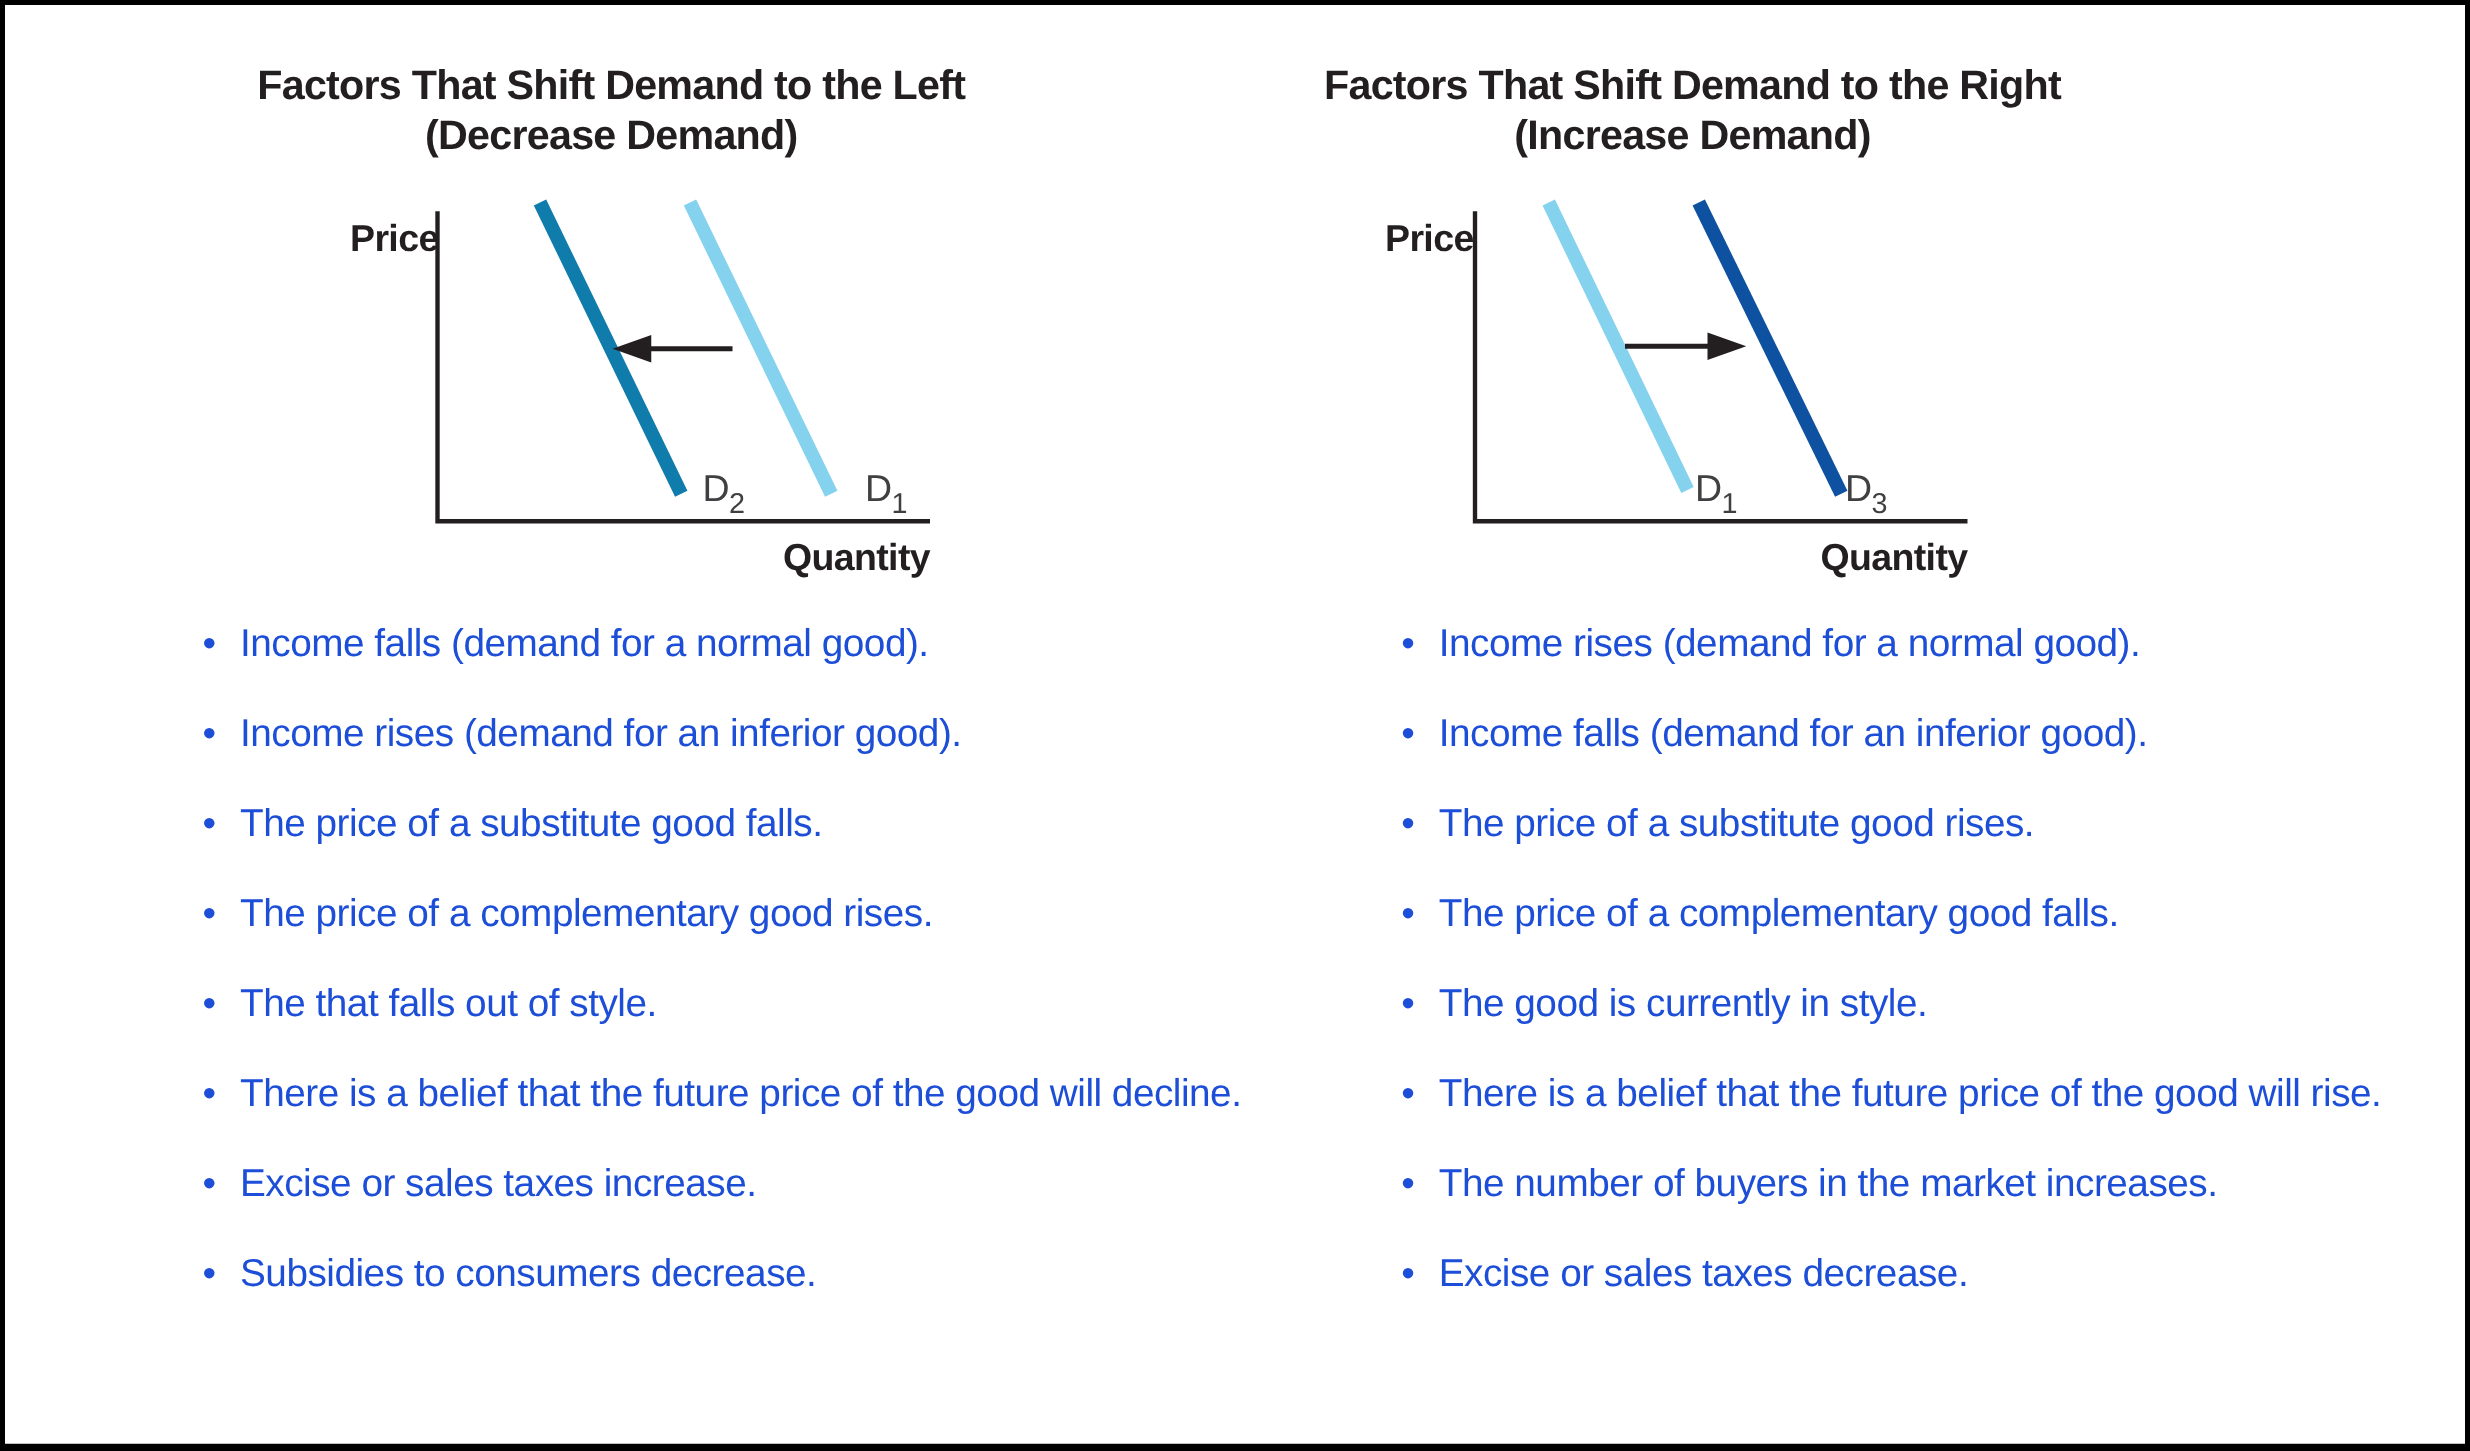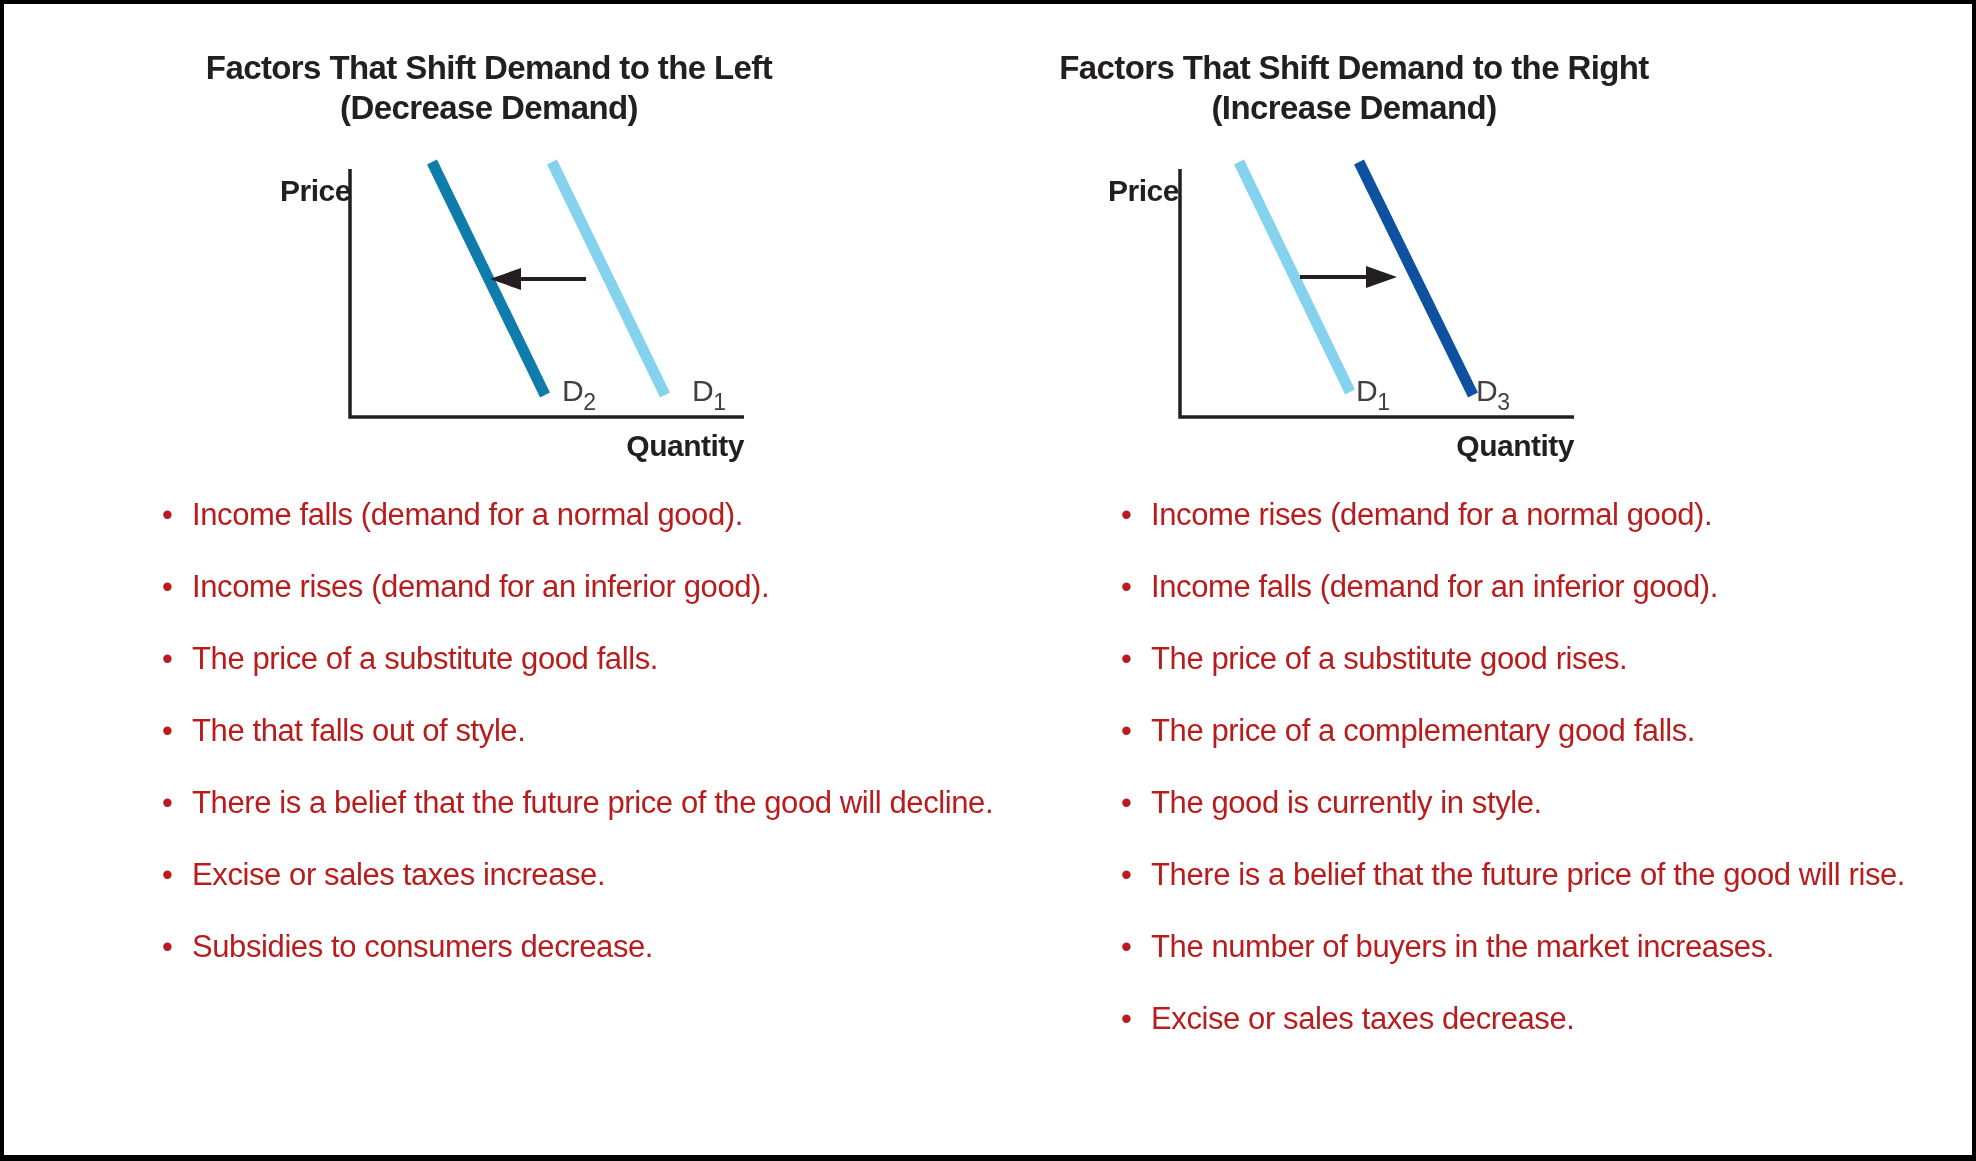--- a/index.html
+++ b/index.html
@@ -43,21 +43,21 @@
   }
   .factors-list.left  { left: 158px;  width: 850px; }
   .factors-list.right { left: 1117px; width: 870px; }
   .factors-list li {
     position: relative;
     padding-left: 30px;
     font-size: 31px;
     line-height: 37px;
     margin-bottom: 35px;
     letter-spacing: -0.4px;
-    color: #b91c1c;
+    color: #1d4ed8;
   }
   .factors-list li::before {
     content: "\2022";
     position: absolute;
     left: 0;
     top: 0;
   }
 </style>
 </head>
 <body>
@@ -99,20 +99,21 @@
     </g>
     <text class="curve-label" x="262" y="272"><tspan>D</tspan><tspan class="sub" dy="9">1</tspan></text>
     <text class="curve-label" x="382" y="272"><tspan>D</tspan><tspan class="sub" dy="9">3</tspan></text>
     <text class="axis-label" x="480" y="327" text-anchor="end">Quantity</text>
   </svg>
 
   <ul class="factors-list left">
       <li>Income falls (demand for a normal good).</li>
       <li>Income rises (demand for an inferior good).</li>
       <li>The price of a substitute good falls.</li>
+      <li>The price of a complementary good rises.</li>
       <li>The that falls out of style.</li>
       <li>There is a belief that the future price of the good will decline.</li>
       <li>Excise or sales taxes increase.</li>
       <li>Subsidies to consumers decrease.</li>
     </ul>
 
   <ul class="factors-list right">
       <li>Income rises (demand for a normal good).</li>
       <li>Income falls (demand for an inferior good).</li>
       <li>The price of a substitute good rises.</li>

